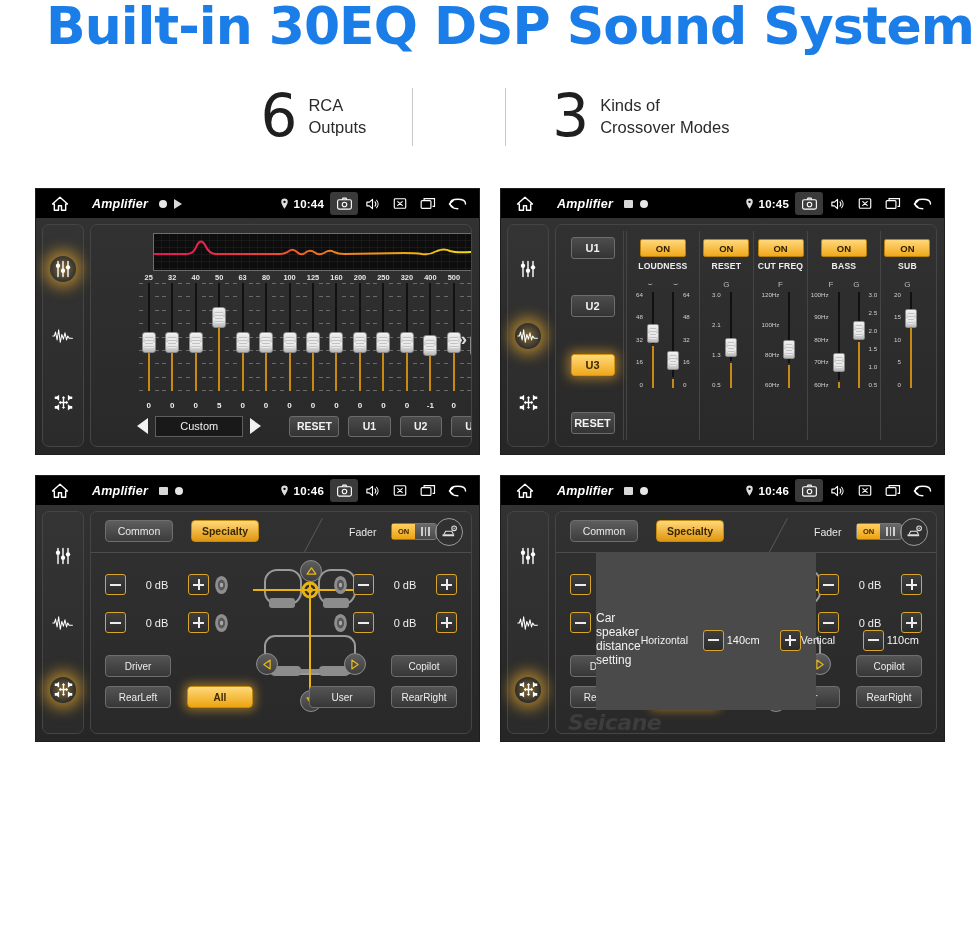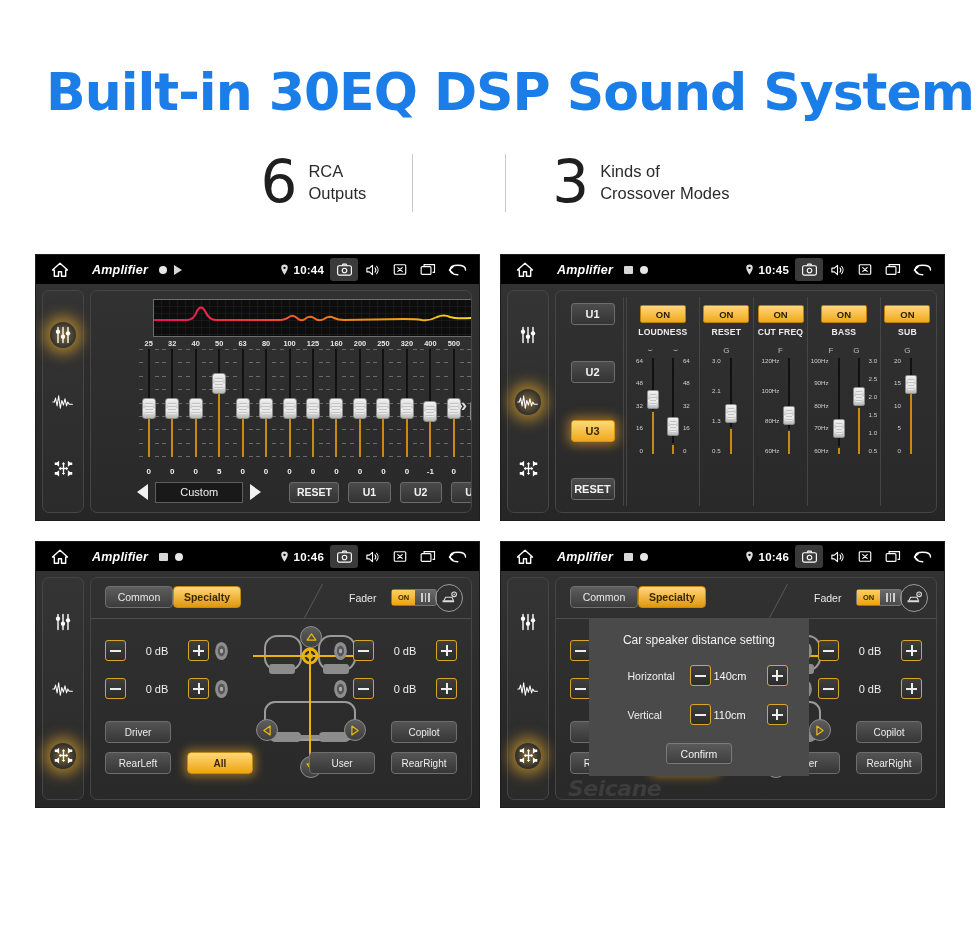--- a/index.html
+++ b/index.html
@@ -1,21 +1,21 @@
 <!DOCTYPE html>
 <html><head>
 <meta charset="utf-8">
 <style>
   html,body{margin:0;padding:0;}
   body{width:980px;height:925px;background:#ffffff;font-family:"Liberation Sans",sans-serif;overflow:hidden;}
 
   
   .hero-title{
     text-align:center;color:#1a7de8;font-weight:bold;font-size:52px;
-    letter-spacing:-1px;margin-top:66px;line-height:1;
+    letter-spacing:-1px;line-height:1;
     font-family:"DejaVu Sans","Liberation Sans",sans-serif;
     padding-left:40px;
   }
   .stats-row{
     display:flex;align-items:center;justify-content:center;
     margin-top:36px;
   }
   .stat{display:flex;align-items:center;}
   .stat .num{
     font-size:58px;color:#1f1f1f;font-weight:400;line-height:.92;
@@ -165,21 +165,21 @@
     position:absolute;left:0;width:12px;height:19px;border-radius:2px;
     background:linear-gradient(180deg,#f4f4f4,#cfcfcf 45%,#efefef 55%,#b9b9b9);
     border:1px solid #8b8b8b;box-sizing:border-box;
   }
   .mini-knob::after{
     content:"";position:absolute;left:2px;right:2px;top:3px;bottom:3px;
     background:repeating-linear-gradient(180deg,#c3c3c3 0 1px,#eaeaea 1px 3px);
   }
 
   
-  .tabs{position:absolute;left:14px;top:8px;display:flex;gap:0;text-align:right;}
+  .tabs{position:absolute;left:14px;top:8px;display:flex;gap:18px;text-align:right;}
   .tab{
     width:68px;height:22px;border-radius:4px;display:flex;align-items:center;justify-content:center;
     font-size:10.5px;box-sizing:border-box;
   }
   .tab-off{background:linear-gradient(180deg,#5e5e5e,#3c3c3c);border:1px solid #6f6f6f;color:#e9e9e9;}
   .tab-on{background:linear-gradient(180deg,#ffd87a,#e0960f);border:1px solid #c08b10;color:#3a2800;font-weight:bold;}
   .tabsep{position:absolute;left:222px;top:6px;width:28px;height:34px;border-left:1px solid #5a5a5a;transform:skewX(-28deg);}
   .hdr-line{position:absolute;left:0;right:0;top:40px;height:1px;background:#4d4d4d;}
   .fader-lbl{position:absolute;left:258px;top:14px;color:#e8e8e8;font-size:10.5px;}
   .toggle{
@@ -215,25 +215,25 @@
   .f-on{background:linear-gradient(180deg,#ffd87a,#eda40f);border:1px solid #c08b10;color:#3a2800;font-weight:bold;box-shadow:0 0 10px 3px rgba(255,180,40,.45);}
   .arrbtn{
     position:absolute;width:22px;height:22px;border-radius:50%;
     background:linear-gradient(180deg,#5e5e5e,#3f3f3f);border:1px solid #8e8e8e;
     display:flex;align-items:center;justify-content:center;box-sizing:border-box;
   }
   .seat-area{position:absolute;left:160px;top:48px;width:120px;height:150px;}
 
   
   .modal{
-    position:absolute;left:33px;top:40px;width:220px;height:158px;
-    background:#4a4a4a;z-index:20;display:flex;flex-direction:column;align-items:center;
+    position:absolute;left:40px;top:40px;width:220px;height:158px;
+    background:#4a4a4a;z-index:20;display:flex;flex-direction:row;align-items:center;
   }
   .modal-title{color:#f2f2f2;font-size:12px;margin-top:15px;}
-  .modal-row{display:flex;align-items:center;margin-top:18px;width:175px;margin-left:32px;}
+  .modal-row{display:flex;align-items:center;margin-top:18px;width:175px;}
   .modal-lbl{color:#f0f0f0;font-size:10.5px;width:62px;}
   .modal-stepper{display:flex;align-items:center;gap:3px;}
   .modal-val{width:50px;text-align:left;color:#f5f5f5;font-size:11px;}
   .confirm{
     margin-top:18px;width:66px;height:21px;border-radius:3px;
     background:linear-gradient(180deg,#5a5a5a,#3f3f3f);border:1px solid #7a7a7a;
     color:#f2f2f2;font-size:10.5px;display:flex;align-items:center;justify-content:center;box-sizing:border-box;
   }
   .wmark{
     position:absolute;left:12px;bottom:-2px;color:#3d3d3d;font-size:22px;font-style:italic;

